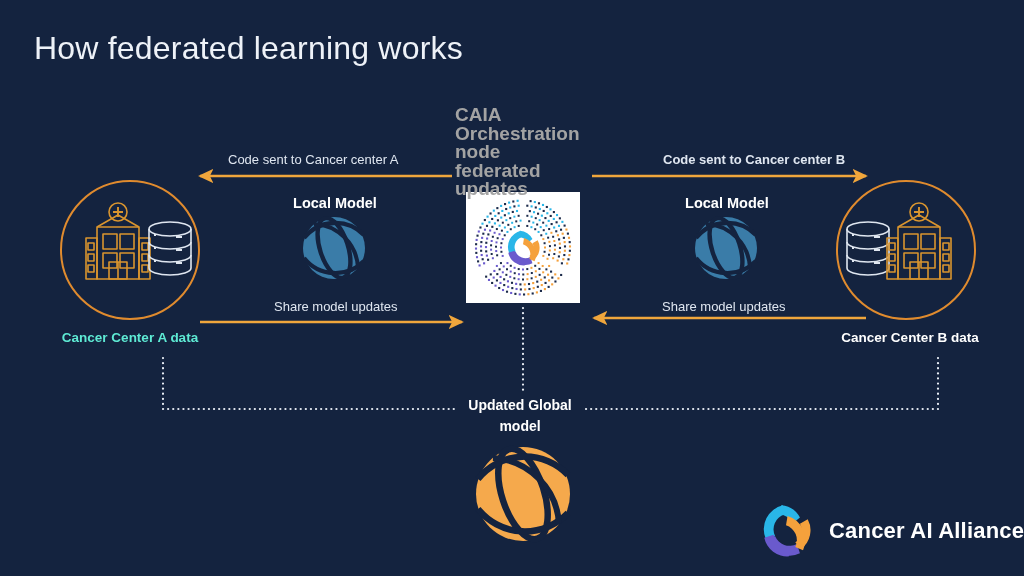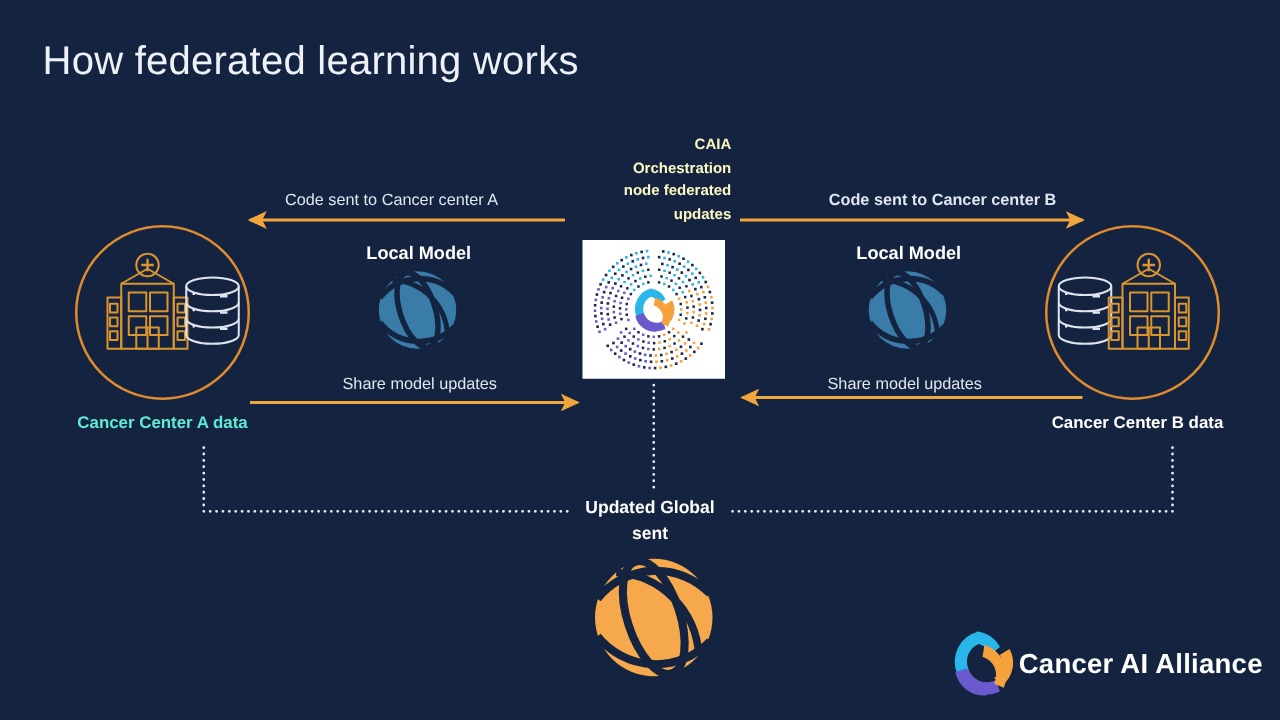--- a/index.html
+++ b/index.html
@@ -15,22 +15,22 @@
 
   
   .title{
     left:34px;top:30px;
     font-size:32px;font-weight:400;color:#eef2f8;
     letter-spacing:.2px;white-space:nowrap;
   }
 
   .caia-cap{
     left:455px;top:106px;width:130px;
-    font-size:12px;font-weight:bold;color:#fef9c3;
-    line-height:18.5px;text-align:right;
+    font-size:19px;font-weight:bold;color:#a3a3a3;
+    line-height:18.5px;text-align:left;
   }
   .localA{left:270px;top:195px;width:130px;font-size:14.5px;font-weight:bold;color:#ffffff;text-align:center;}
   .localB{left:662px;top:195px;width:130px;font-size:14.5px;font-weight:bold;color:#ffffff;text-align:center;}
   .ccA{left:30px;top:330px;width:200px;font-size:13.5px;font-weight:bold;color:#5eead4;text-align:center;}
   .ccB{left:810px;top:330px;width:200px;font-size:13.5px;font-weight:bold;color:#ffffff;text-align:center;}
   .updated{left:455px;top:395px;width:130px;font-size:14px;font-weight:bold;color:#ffffff;line-height:21px;text-align:center;}
 
   .arrowlblA{left:228px;top:152px;font-size:13px;color:#dfe6f0;white-space:nowrap;}
   .arrowlblB{left:663px;top:152px;font-size:13px;color:#dfe6f0;white-space:nowrap;font-weight:bold;}
   .arrowlblA2{left:274px;top:299px;font-size:13px;color:#dfe6f0;white-space:nowrap;}
@@ -40,21 +40,21 @@
   svg.layer{position:absolute;left:0;top:0;width:1024px;height:576px;overflow:visible;}
 
   
   .panel{
     left:466px;top:192px;width:114px;height:111px;
     background:#ffffff;
   }
   .logo-wrap{position:absolute;left:0;top:0;width:114px;height:111px;}
 
   
-  .brand{left:757px;top:503px;display:flex;align-items:center;}
+  .brand{left:757px;top:503px;display:flex;align-items:center;gap:14px;}
   .brand-text{font-size:22px;font-weight:bold;color:#ffffff;letter-spacing:.2px;white-space:nowrap;}
 </style>
 </head>
 <body>
 
 <div id="stage">
 
   <div class="abs title">How federated learning works</div>
 
   <svg class="layer" viewBox="0 0 1024 576">
@@ -483,21 +483,21 @@
   <div class="abs ccA">Cancer Center A data</div>
   <div class="abs arrowlblA">Code sent to Cancer center A</div>
 
   <div class="abs ccB">Cancer Center B data</div>
   <div class="abs arrowlblB">Code sent to Cancer center B</div>
   <div class="abs arrowlblA2">Share  model updates</div>
   <div class="abs arrowlblB2">Share  model updates</div>
 
   <div class="abs updated">
       <div>Updated Global</div>
-      <div>sent</div>
+      <div>model</div>
     </div>
 
   <div class="abs brand">
     <svg width="58" height="55" viewBox="0 0 58 55">
       <g transform="translate(29,27) scale(1.55)">
         <path d="M-3 -16 a15 15 0 0 1 12 8 l-5 4 a9 9 0 0 0 -9 -6 z" fill="#29b6e8"></path>
         <path d="M-2 -16 a16 16 0 0 0 -11 22 l6 -2 a10 10 0 0 1 6 -14 z" fill="#29b6e8"></path>
         <path d="M-14 5 a15 15 0 0 0 16 12 l-1 -6 a9 9 0 0 1 -9 -8 z" fill="#6a5acd"></path>
         <path d="M-13 6 a16 16 0 0 0 22 9 l-2 -6 a10 10 0 0 1 -14 -5 z" fill="#6a5acd"></path>
         <path d="M10 12 a15 15 0 0 0 4 -19 l-5 3 a9 9 0 0 1 -3 12 z" fill="#f5a13c"></path>

